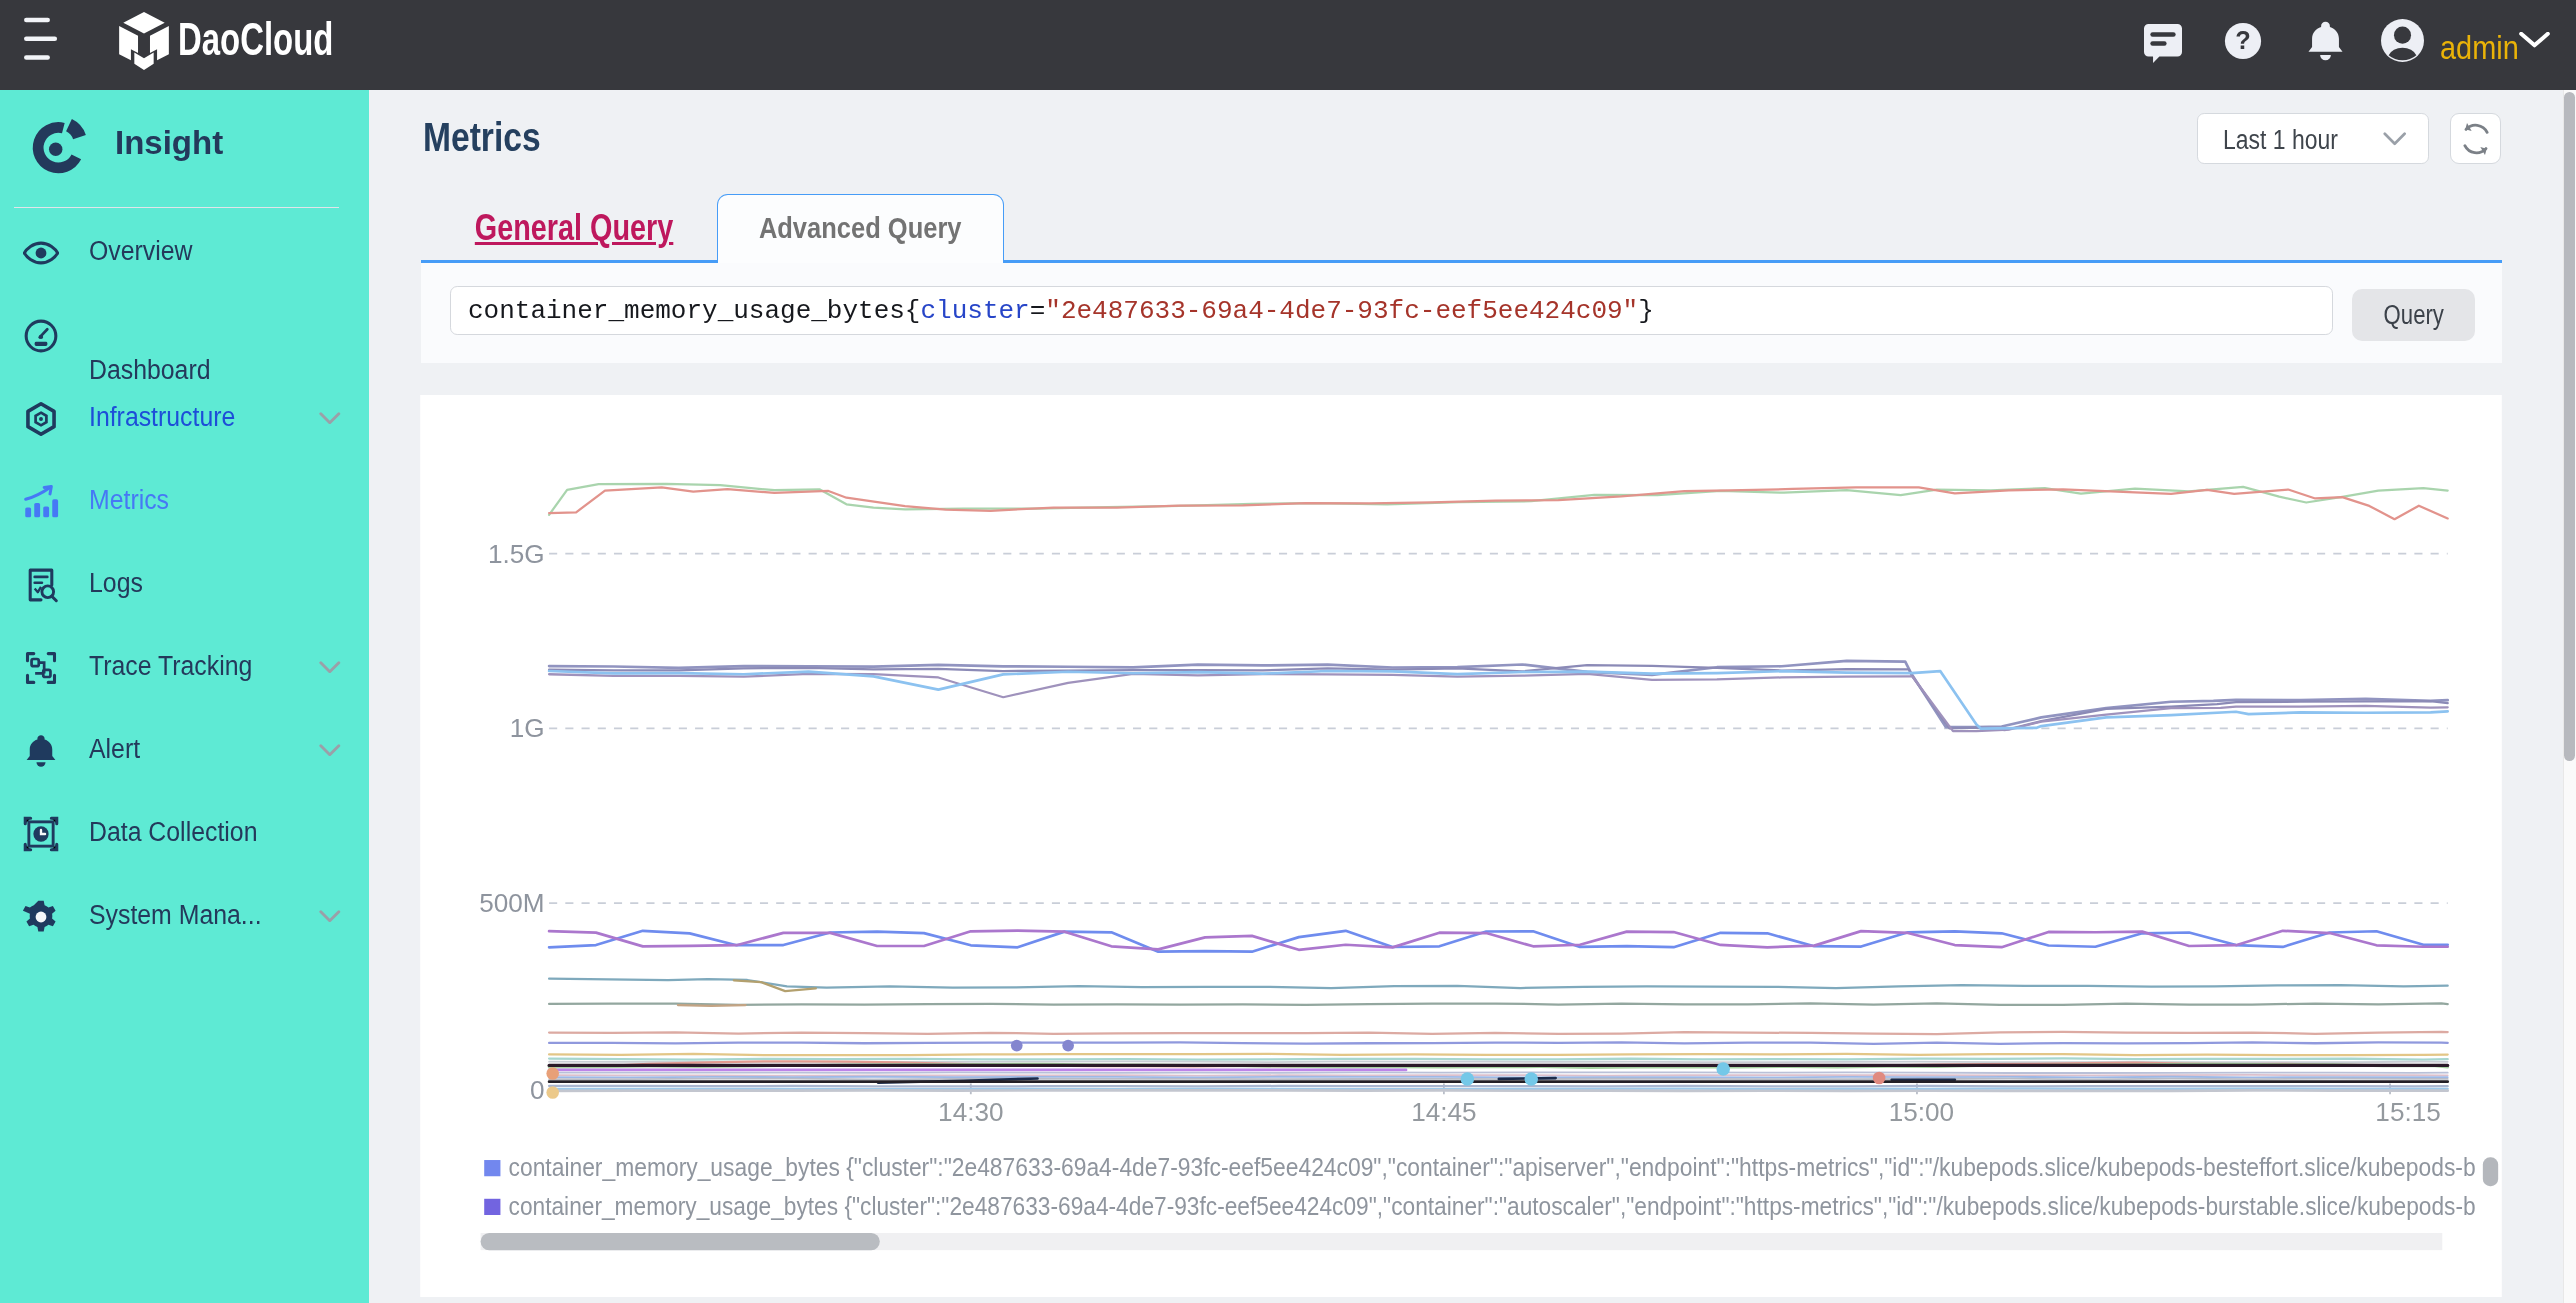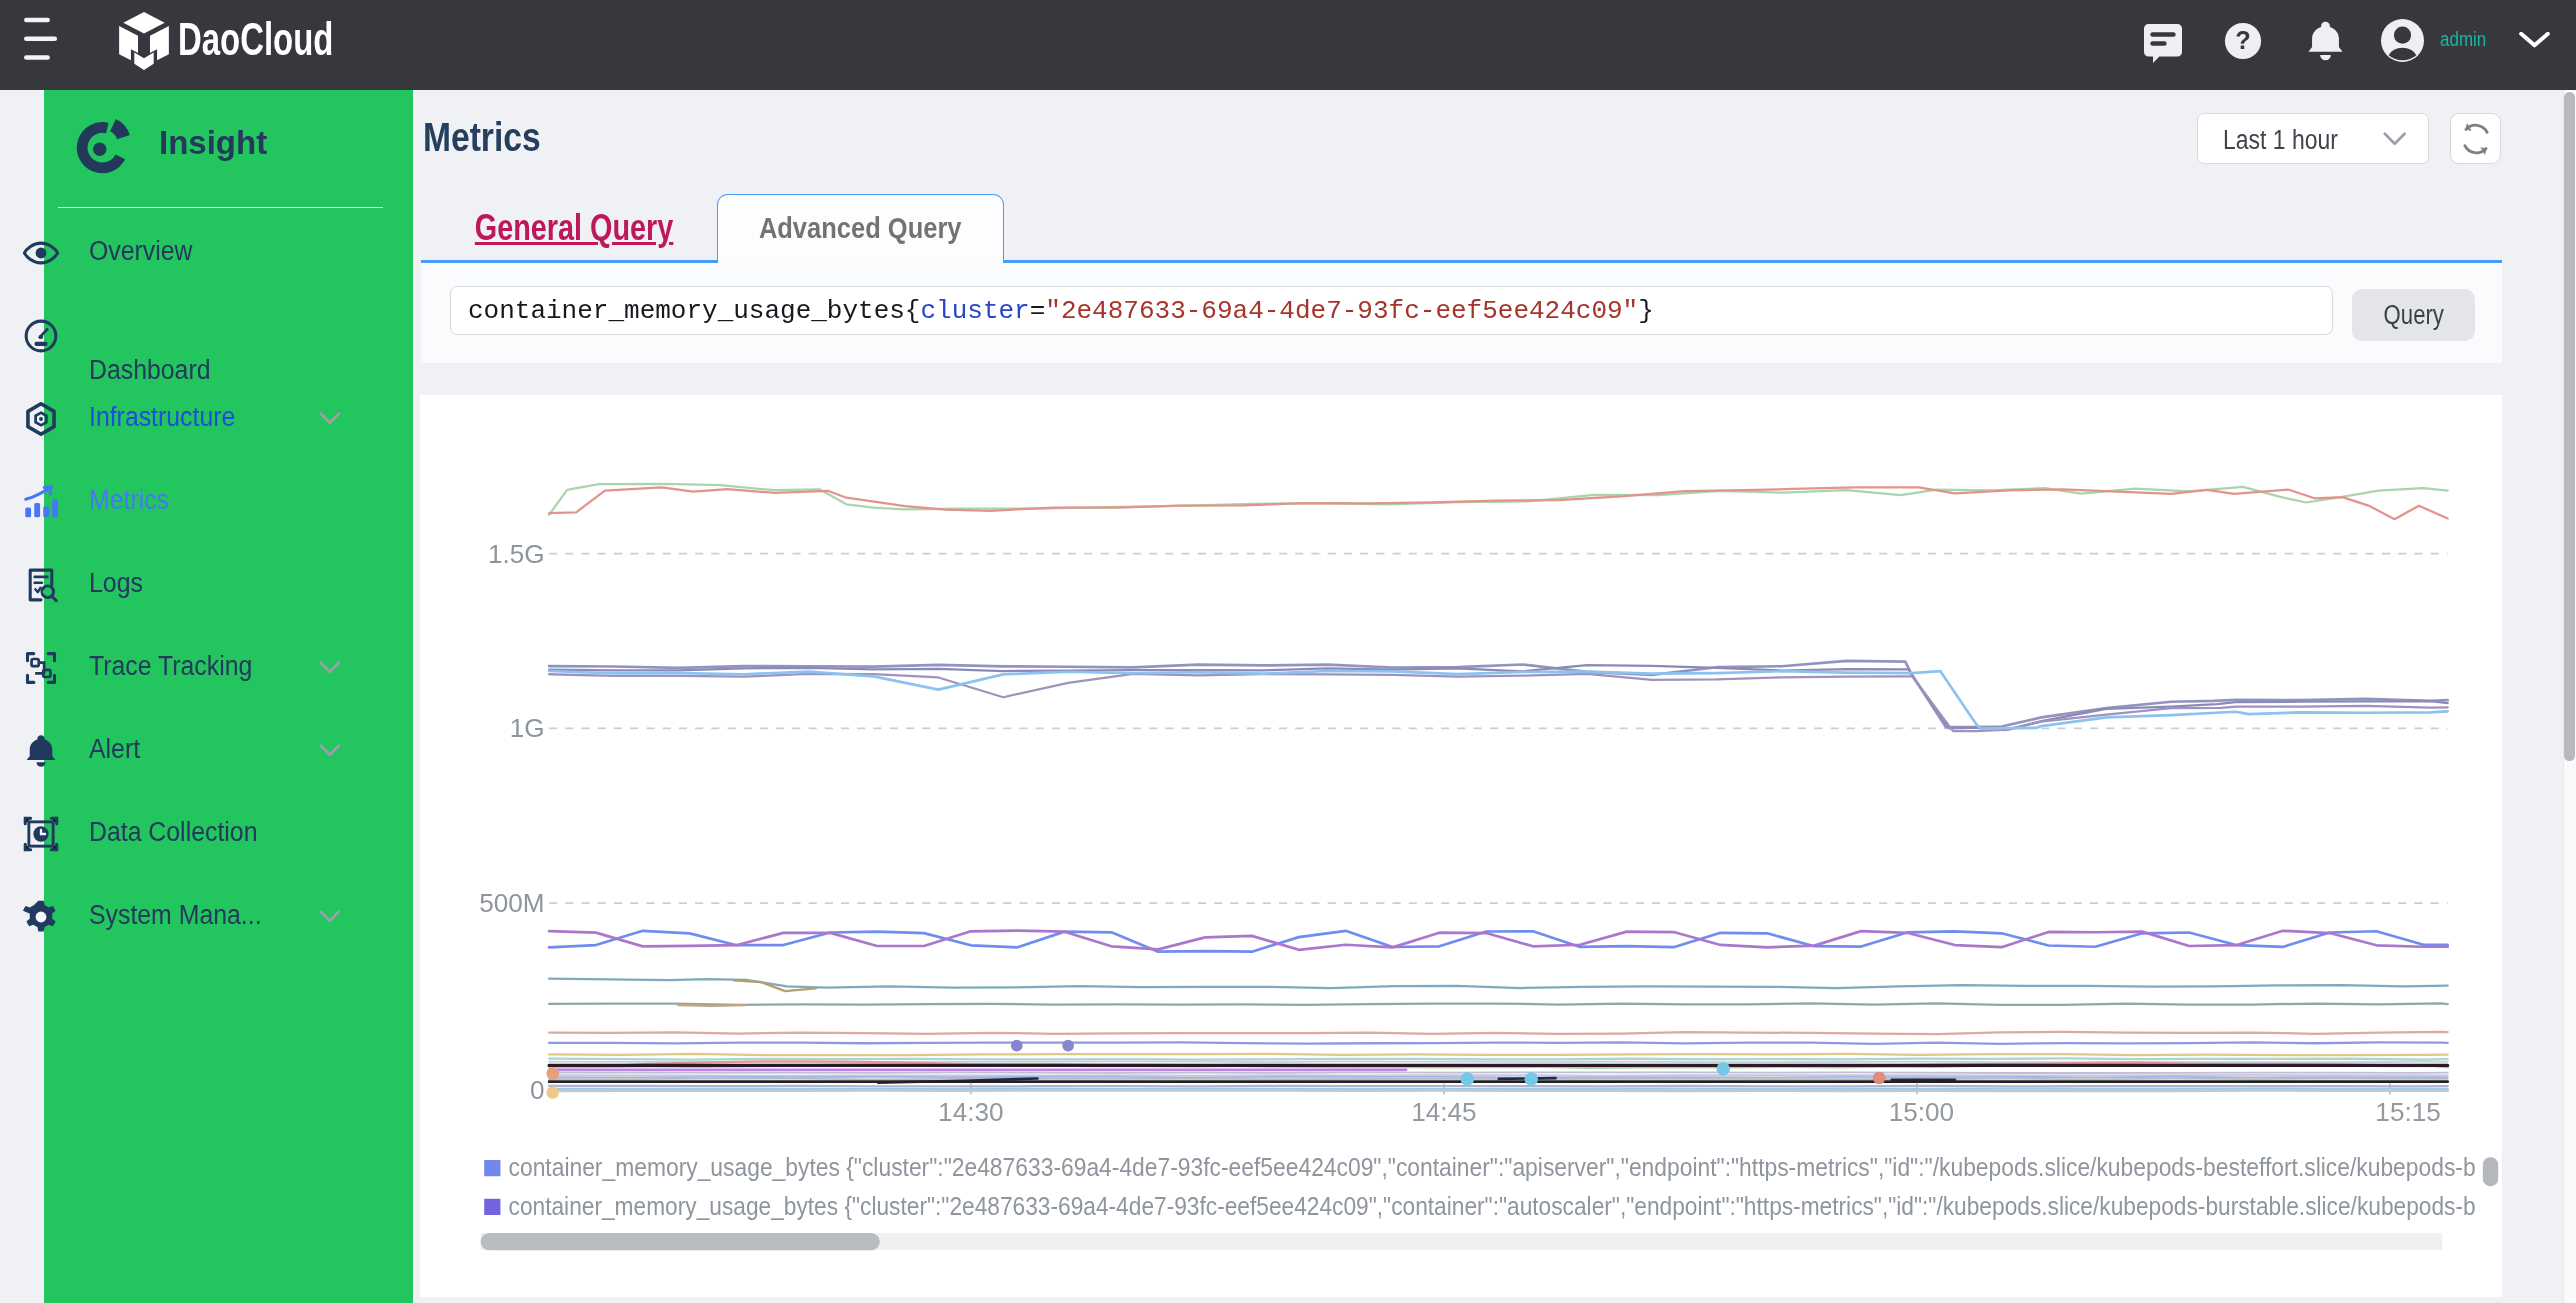--- a/index.html
+++ b/index.html
@@ -1,19 +1,19 @@
 <!DOCTYPE html>
 <html style="font-size:14.4px"><head>
 <meta charset="utf-8">
 <style>
   * { margin:0; padding:0; box-sizing:border-box; }
   html,body { width:2576px; height:1303px; font-family:"Liberation Sans",sans-serif; background:#eff1f4; overflow:hidden; }
   .abs { position:absolute; }
   #topbar { position:absolute; left:0; top:0; width:2576px; height:90px; background:#37383d; }
-  #sidebar { position:absolute; left:0; top:90px; width:369px; height:1213px; background:#22c55e;margin-left:44px; }
+  #sidebar { position:absolute; left:0; top:90px; width:369px; height:1213px; background:#5eead4; }
   #scrolltrack { position:absolute; left:2563px; top:90px; width:12.6px; height:1213px; background:#fafafa; border-left:0.9px solid #e8e8e8; }
   #scrollthumb { position:absolute; left:2564px; top:92px; width:10.8px; height:669px; background:#b7b9be; border-radius:5.4px; }
 </style>
 </head>
 <body>
 
 <div id="topbar">
 
   <svg class="abs" style="left:22.5px;top:16px" width="36" height="50" viewBox="0 0 40 56">
     <rect x="1" y="2" width="29" height="5" rx="2.5" fill="#f2f4f8"></rect>
@@ -45,21 +45,21 @@
   <svg class="abs" style="left:2304px;top:20px" width="43" height="43" viewBox="0 0 48 48">
     <path fill="#edeff5" d="M24 2 c2.7 0 4.9 2 4.9 4.6 v1.2 C35 9.6 39 14.8 39 21 v9 l4 5.5 H5 L9 30 v-9 c0-6.2 4-11.4 10.1-13.2 V6.6 C19.1 4 21.3 2 24 2 z"></path>
     <path fill="#edeff5" d="M18 39 h12 a6 6 0 0 1 -12 0 z"></path>
   </svg>
 
   <svg class="abs" style="left:2381px;top:19px" width="43" height="43" viewBox="0 0 48 48">
     <circle cx="24" cy="24" r="24" fill="#edeff5"></circle>
     <circle cx="24" cy="18" r="9.5" fill="#37383d"></circle>
     <path fill="#37383d" d="M8.5 40.5 a16.5 13 0 0 1 31 0 a24 24 0 0 1 -31 0 z"></path>
   </svg>
-  <div class="abs" style="left:2440px;top:28px;font-size:20px;color:#14b8a6;"><span style="display:inline-block;transform:scaleX(0.85);transform-origin:left center;">admin</span></div>
+  <div class="abs" style="left:2440px;top:28px;font-size:34px;color:#eab308;"><span style="display:inline-block;transform:scaleX(0.85);transform-origin:left center;">admin</span></div>
   <svg class="abs" style="left:2519px;top:32px" width="31" height="16" viewBox="0 0 34 18">
     <path d="M2 2 L17 15 L32 2" fill="none" stroke="#fff" stroke-width="4.5" stroke-linecap="round" stroke-linejoin="round"></path>
   </svg>
 </div>
 
 <div id="sidebar">
 
   <svg class="abs" style="left:27px;top:26px" width="61" height="61" viewBox="0 0 68 68">
     <g fill="none" stroke="#23395b">
       <path d="M55 45.5 A22.5 22.5 0 1 1 40.5 13.5" stroke-width="12"></path>

